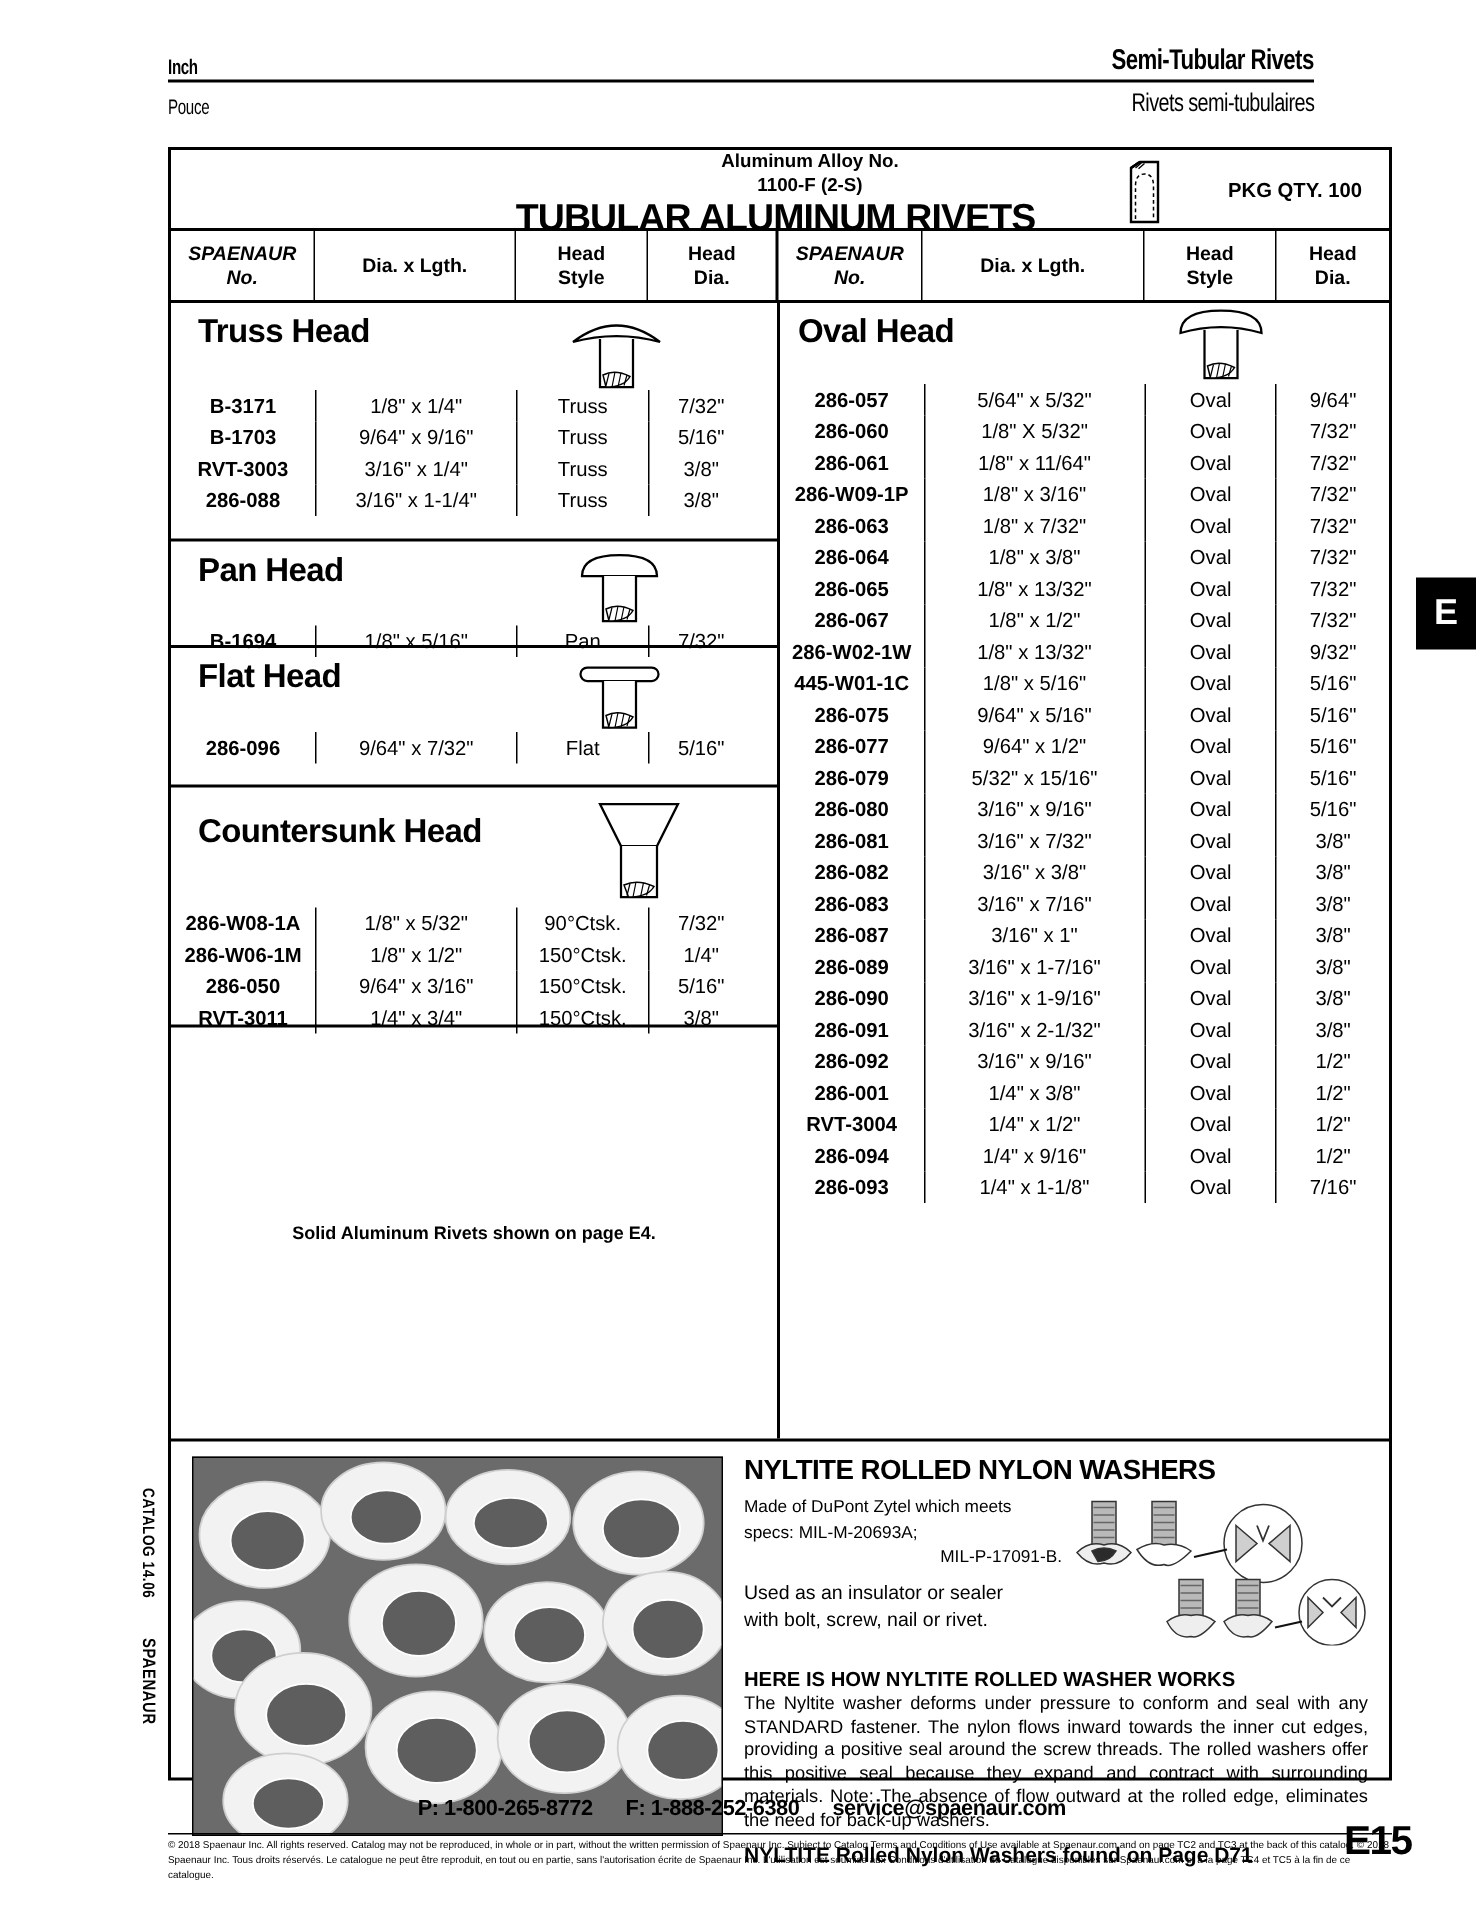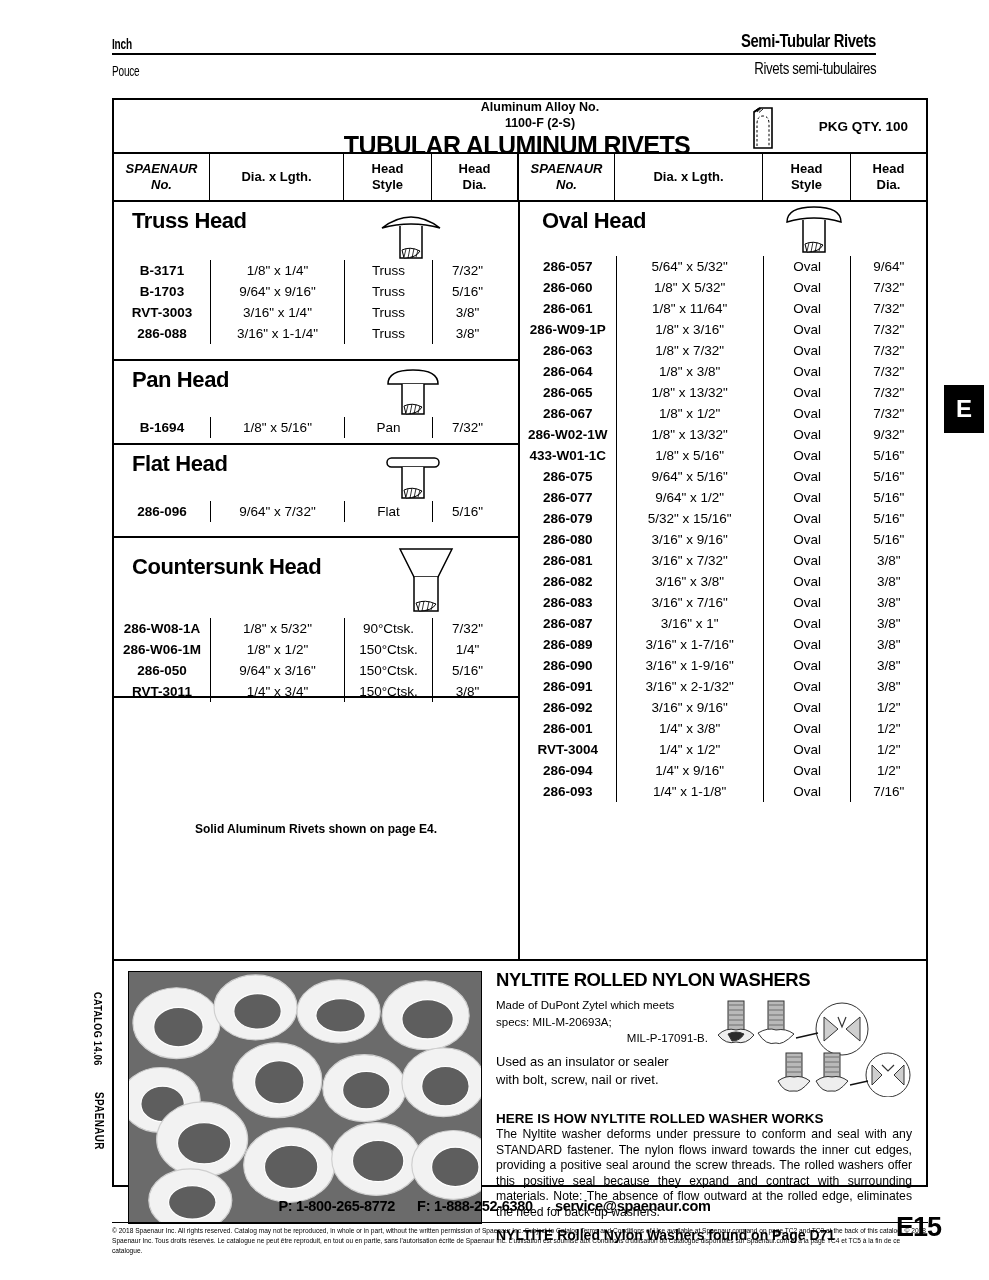--- a/index.html
+++ b/index.html
@@ -207,21 +207,21 @@
             </div>
           <div class="drow">
               <div class="c-no">286-088</div>
               <div class="c-dia">3/16" x 1-1/4"</div>
               <div class="c-sty">Truss</div>
               <div class="c-hd">3/8"</div>
             </div>
         </div>
       </div>
 
-      <div class="sec" style="height:84px">
+      <div class="sec" style="height:71px">
         <div class="sec-title">Pan Head</div>
         <div class="drawing" style="left:266px; top:5px;">
           <svg width="66" height="54" viewBox="0 0 66 54">
             <path d="M8 18 Q8 4 33 4 Q58 4 58 18 Z" fill="#fff" stroke="#000" stroke-width="1.5"></path>
             <path d="M22 18 L22 48 L44 48 L44 18" fill="#fff" stroke="#000" stroke-width="1.5"></path>
             <path d="M24 40 Q32 36 42 41 Q38 48 26 48 Z" fill="#fff" stroke="#000" stroke-width="1"></path>
             <path d="M28 39 L26 47 M32 38 L30 48 M36 38.5 L34 48 M40 40 L38 47" stroke="#000" stroke-width="0.8"></path>
           </svg>
         </div>
         <div class="rows" style="position:absolute; left:0; top:56px; width:100%;">
@@ -292,21 +292,21 @@
         </div>
       </div>
 
       <div class="sec note-sec" style="flex:1">
         <div>Solid Aluminum Rivets shown on page E4.</div>
       </div>
     </div>
 
     <div class="col-right">
       <div class="sec" style="height:100%; border-bottom:none;">
-        <div class="sec-title" style="padding-left:22px;">Oval Head</div>
+        <div class="sec-title" style="padding-left:12px;">Oval Head</div>
         <div class="drawing" style="left:260px; top:2px;">
           <svg width="68" height="54" viewBox="0 0 68 54">
             <path d="M7 18 Q7 3 34 3 Q61 3 61 18 Q48 14 34 14 Q20 14 7 18 Z" fill="#fff" stroke="#000" stroke-width="1.5"></path>
             <path d="M23 16 L23 48 L45 48 L45 16" fill="#fff" stroke="#000" stroke-width="1.5"></path>
             <path d="M25 40 Q33 36 43 41 Q39 48 27 48 Z" fill="#fff" stroke="#000" stroke-width="1"></path>
             <path d="M29 39 L27 47 M33 38 L31 48 M37 38.5 L35 48 M41 40 L39 47" stroke="#000" stroke-width="0.8"></path>
           </svg>
         </div>
         <div class="rows" style="position:absolute; left:0; top:54px; width:100%;">
           <div class="drow">
@@ -357,21 +357,21 @@
               <div class="c-sty">Oval</div>
               <div class="c-hd" style="width:76px">7/32"</div>
             </div>
           <div class="drow">
               <div class="c-no">286-W02-1W</div>
               <div class="c-dia" style="width:148px">1/8" x 13/32"</div>
               <div class="c-sty">Oval</div>
               <div class="c-hd" style="width:76px">9/32"</div>
             </div>
           <div class="drow">
-              <div class="c-no">433-W01-1C</div>
+              <div class="c-no">445-W01-1C</div>
               <div class="c-dia" style="width:148px">1/8" x 5/16"</div>
               <div class="c-sty">Oval</div>
               <div class="c-hd" style="width:76px">5/16"</div>
             </div>
           <div class="drow">
               <div class="c-no">286-075</div>
               <div class="c-dia" style="width:148px">9/64" x 5/16"</div>
               <div class="c-sty">Oval</div>
               <div class="c-hd" style="width:76px">5/16"</div>
             </div>

